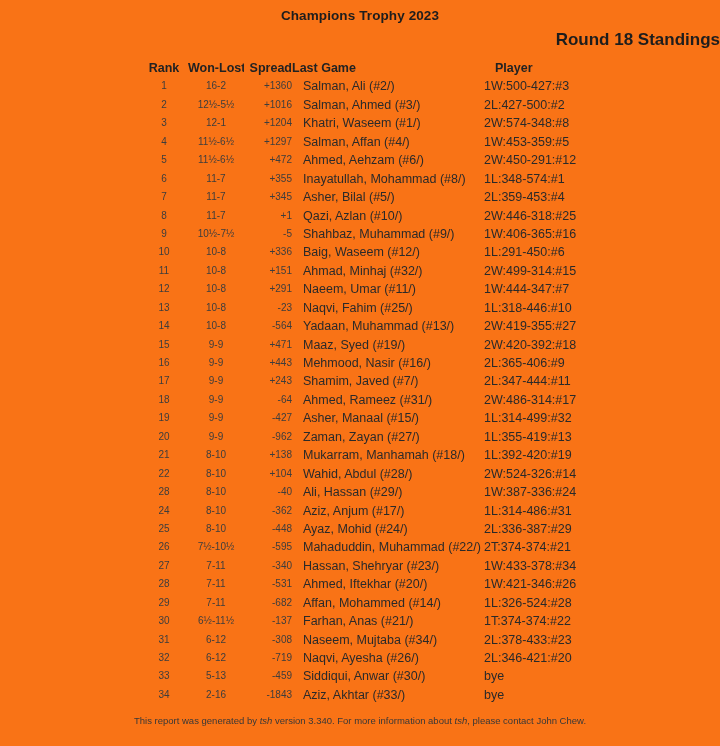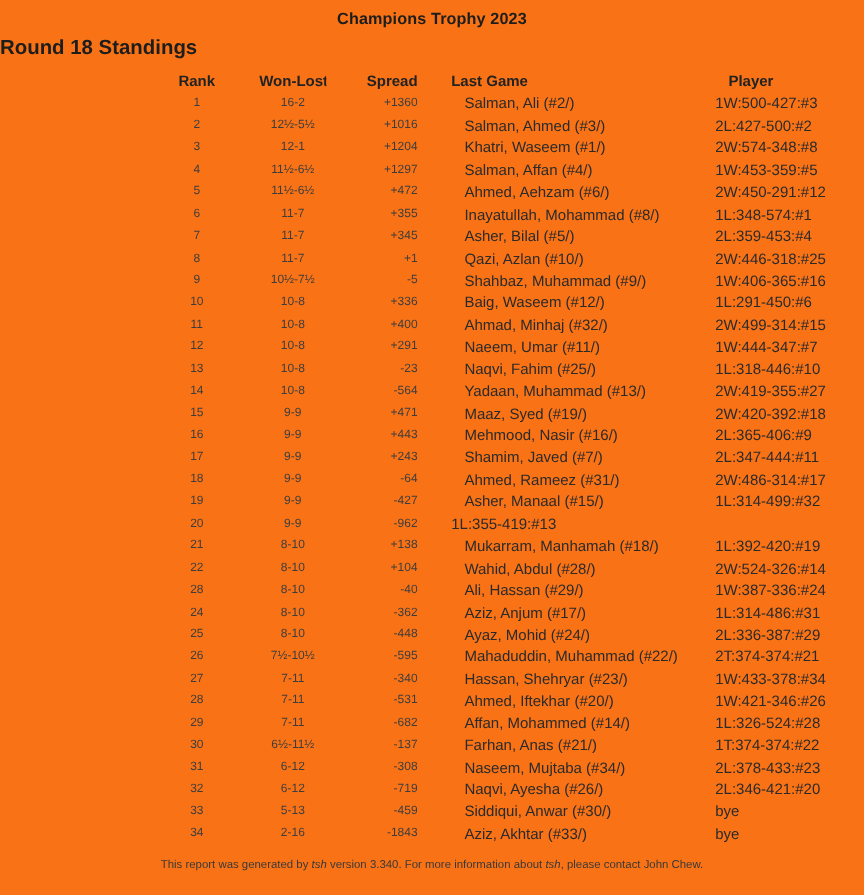--- a/index.html
+++ b/index.html
@@ -17,34 +17,33 @@
   .title {
     padding-top: 8px;
     text-align: center;
     font-size: 13.5px;
     font-weight: bold;
     color: #1d1d1d;
     letter-spacing: 0.1px;
   }
   .subtitle {
     margin-top: 7px;
-    text-align: left;
+    text-align: right;
     font-size: 17px;
     font-weight: bold;
     color: #1d1d1d;
   }
   .standings {
     margin: 9px 0 0 140px;
     width: 520px;
   }
   .tr {
     display: grid;
     grid-template-columns: 48px 56px 48px 192px 176px;
     height: 18.45px;
-    gap: 28px;
   }
   .td, .th {
     line-height: 18.45px;
     white-space: nowrap;
     overflow: hidden;
   }
   .th {
     font-size: 12.5px;
     font-weight: bold;
     color: #222222;
@@ -163,21 +162,21 @@
     <div class="td c-rank">10</div>
     <div class="td c-wl">10-8</div>
     <div class="td c-spread">+336</div>
     <div class="td c-player">Baig, Waseem (#12/)</div>
     <div class="td c-last">1L:291-450:#6</div>
   </div>
 
   <div class="tr">
     <div class="td c-rank">11</div>
     <div class="td c-wl">10-8</div>
-    <div class="td c-spread">+400</div>
+    <div class="td c-spread">+151</div>
     <div class="td c-player">Ahmad, Minhaj (#32/)</div>
     <div class="td c-last">2W:499-314:#15</div>
   </div>
 
   <div class="tr">
     <div class="td c-rank">12</div>
     <div class="td c-wl">10-8</div>
     <div class="td c-spread">+291</div>
     <div class="td c-player">Naeem, Umar (#11/)</div>
     <div class="td c-last">1W:444-347:#7</div>
@@ -236,20 +235,21 @@
     <div class="td c-wl">9-9</div>
     <div class="td c-spread">-427</div>
     <div class="td c-player">Asher, Manaal (#15/)</div>
     <div class="td c-last">1L:314-499:#32</div>
   </div>
 
   <div class="tr">
     <div class="td c-rank">20</div>
     <div class="td c-wl">9-9</div>
     <div class="td c-spread">-962</div>
+    <div class="td c-player">Zaman, Zayan (#27/)</div>
     <div class="td c-last">1L:355-419:#13</div>
   </div>
 
   <div class="tr">
     <div class="td c-rank">21</div>
     <div class="td c-wl">8-10</div>
     <div class="td c-spread">+138</div>
     <div class="td c-player">Mukarram, Manhamah (#18/)</div>
     <div class="td c-last">1L:392-420:#19</div>
   </div>

